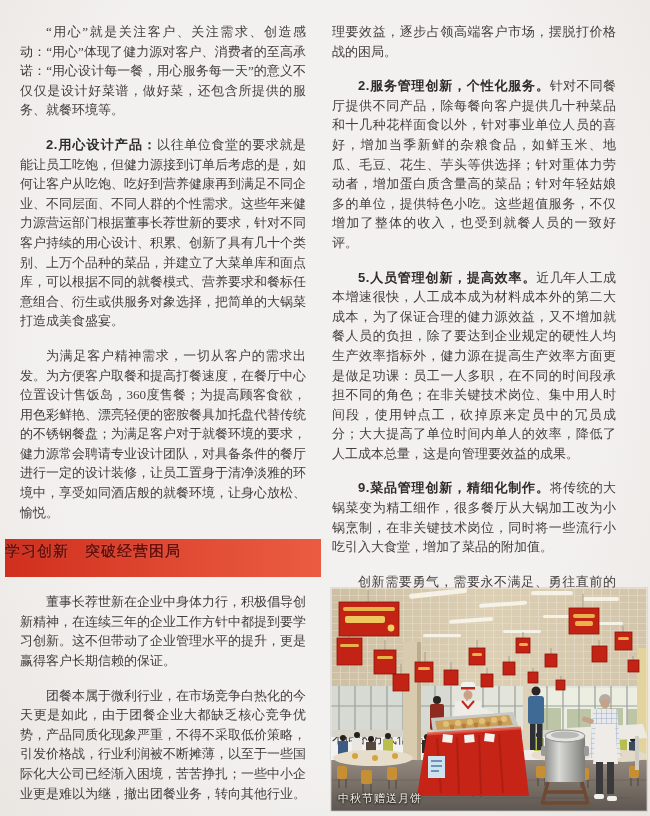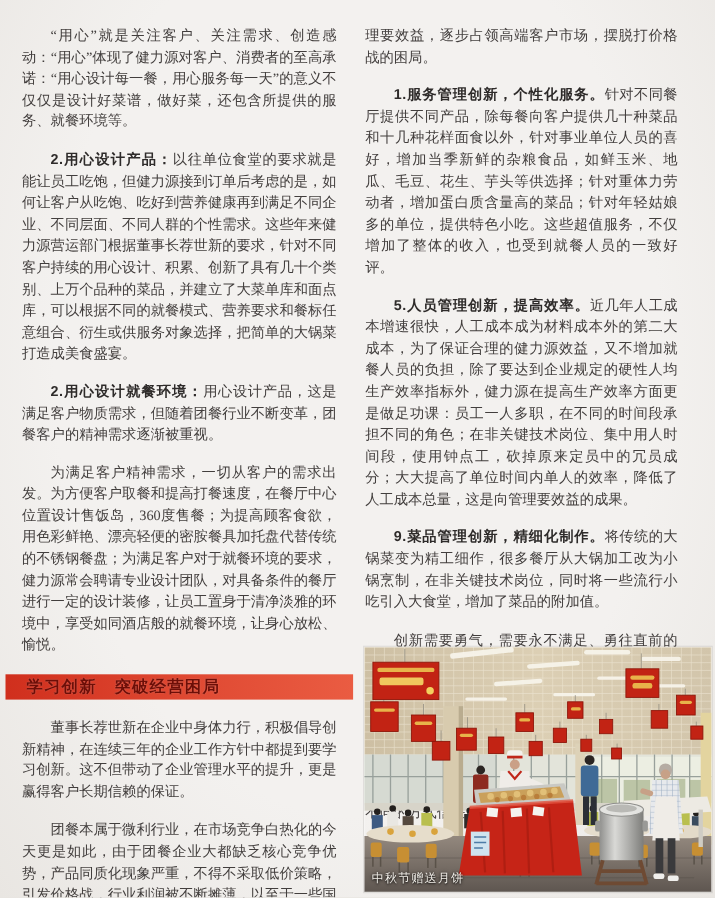--- a/index.html
+++ b/index.html
@@ -13,24 +13,24 @@
   .col{position:absolute;top:7px;font-size:13px;line-height:19.6px;text-align:justify;}
   .col-left{left:5px;width:316px;}
   .col-right{left:317px;width:314px;}
   p.para{margin:15px;text-indent:2em;}
   p.para.noindent{text-indent:0;}
   .lead{
     font-family:"Liberation Sans","DejaVu Sans",sans-serif;
     font-weight:bold;color:#2e2b2a;letter-spacing:0.5px;
   }
   .section-banner{
-    margin:17px 0 9px 0;height:23px;line-height:23px;
+    margin:17px 0 9px 0;height:38px;line-height:23px;
     background:linear-gradient(90deg,#d02f1d 0%,#e04a33 55%,#ea5c42 100%);
     color:#6e0e07;font-family:"Liberation Sans","DejaVu Sans",sans-serif;
-    font-weight:bold;font-size:15px;letter-spacing:1px;padding-left:19px;
+    font-weight:bold;font-size:15px;letter-spacing:1px;padding-left:0;
     text-shadow:0 0 1px rgba(255,255,255,0.35);
   }
   .editor-line{
     margin-top:13px;display:flex;justify-content:flex-end;align-items:center;
     color:#c2372a;font-size:13px;letter-spacing:1px;
   }
   .editor-square{display:inline-block;width:12px;height:12px;background:#c2372a;margin-right:5px;}
   .photo-wrap{
     position:absolute;left:331px;top:588px;width:316px;height:223px;
     box-shadow:0 0 0 1px rgba(0,0,0,0.08);
@@ -44,33 +44,32 @@
   }
 </style>
 </head>
 <body>
 
 <div class="page">
 
   <div class="col col-left">
     <p class="para"><b class="lead"></b><span>“用心”就是关注客户、关注需求、创造感动：“用心”体现了健力源对客户、消费者的至高承诺：“用心设计每一餐，用心服务每一天”的意义不仅仅是设计好菜谱，做好菜，还包含所提供的服务、就餐环境等。</span></p>
     <p class="para"><b class="lead">2.用心设计产品：</b><span>以往单位食堂的要求就是能让员工吃饱，但健力源接到订单后考虑的是，如何让客户从吃饱、吃好到营养健康再到满足不同企业、不同层面、不同人群的个性需求。这些年来健力源营运部门根据董事长荐世新的要求，针对不同客户持续的用心设计、积累、创新了具有几十个类别、上万个品种的菜品，并建立了大菜单库和面点库，可以根据不同的就餐模式、营养要求和餐标任意组合、衍生或供服务对象选择，把简单的大锅菜打造成美食盛宴。</span></p>
-    <p class="para"><b class="lead">2.用心设计就餐环境：</b><span>用心设计产品，这是满足客户物质需求，但随着团餐行业不断变革，团餐客户的精神需求逐渐被重视。</span></p>
     <p class="para"><b class="lead"></b><span>为满足客户精神需求，一切从客户的需求出发。为方便客户取餐和提高打餐速度，在餐厅中心位置设计售饭岛，360度售餐；为提高顾客食欲，用色彩鲜艳、漂亮轻便的密胺餐具加托盘代替传统的不锈钢餐盘；为满足客户对于就餐环境的要求，健力源常会聘请专业设计团队，对具备条件的餐厅进行一定的设计装修，让员工置身于清净淡雅的环境中，享受如同酒店般的就餐环境，让身心放松、愉悦。</span></p>
 
     <div class="section-banner">学习创新　突破经营困局</div>
 
     <p class="para"><span>董事长荐世新在企业中身体力行，积极倡导创新精神，在连续三年的企业工作方针中都提到要学习创新。这不但带动了企业管理水平的提升，更是赢得客户长期信赖的保证。</span></p>
     <p class="para"><span>团餐本属于微利行业，在市场竞争白热化的今天更是如此，由于团餐企业大都缺乏核心竞争优势，产品同质化现象严重，不得不采取低价策略，引发价格战，行业利润被不断摊薄，以至于一些国际化大公司已经渐入困境，苦苦挣扎；一些中小企业更是难以为继，撤出团餐业务，转向其他行业。</span></p>
 
   </div>
 
   <div class="col col-right">
     <p class="para noindent"><b class="lead"></b><span>理要效益，逐步占领高端客户市场，摆脱打价格战的困局。</span></p>
-    <p class="para"><b class="lead">1.服务管理创新，个性化服务。</b><span>针对不同餐厅提供不同产品，除每餐向客户提供几十种菜品和十几种花样面食以外，针对事业单位人员的喜好，增加当季新鲜的杂粮食品，如鲜玉米、地瓜、毛豆、花生、芋头等供选择；针对重体力劳动者，增加蛋白质含量高的菜品；针对年轻姑娘多的单位，提供特色小吃。这些超值服务，不仅增加了整体的收入，也受到就餐人员的一致好评。</span></p>
+    <p class="para"><b class="lead">2.服务管理创新，个性化服务。</b><span>针对不同餐厅提供不同产品，除每餐向客户提供几十种菜品和十几种花样面食以外，针对事业单位人员的喜好，增加当季新鲜的杂粮食品，如鲜玉米、地瓜、毛豆、花生、芋头等供选择；针对重体力劳动者，增加蛋白质含量高的菜品；针对年轻姑娘多的单位，提供特色小吃。这些超值服务，不仅增加了整体的收入，也受到就餐人员的一致好评。</span></p>
     <p class="para"><b class="lead">5.人员管理创新，提高效率。</b><span>近几年人工成本增速很快，人工成本成为材料成本外的第二大成本，为了保证合理的健力源效益，又不增加就餐人员的负担，除了要达到企业规定的硬性人均生产效率指标外，健力源在提高生产效率方面更是做足功课：员工一人多职，在不同的时间段承担不同的角色；在非关键技术岗位、集中用人时间段，使用钟点工，砍掉原来定员中的冗员成分；大大提高了单位时间内单人的效率，降低了人工成本总量，这是向管理要效益的成果。</span></p>
     <p class="para"><b class="lead">9.菜品管理创新，精细化制作。</b><span>将传统的大锅菜变为精工细作，很多餐厅从大锅加工改为小锅烹制，在非关键技术岗位，同时将一些流行小吃引入大食堂，增加了菜品的附加值。</span></p>
     <p class="para"><b class="lead"></b><span>创新需要勇气，需要永不满足、勇往直前的精神，一些看似无法实现的目标，通过方法创新，整合资源、开拓思路达成了；一些曾经看不到前景的期望，通过管理创新，经过坚持和努力有了突破。创新是健力源能够赢得客户长期认可的基础，是企业的核心竞争力。健力源2000多名员工每天都在默默无闻地为30万顾客提供安全、营养、健康的配餐服务，并感受到30万顾客正以不同的方式信任和支持健力源。</span></p>
 
     <div class="editor-line">
       <span class="editor-square"></span>
       <span>编辑：黄先娟</span>
     </div>
   </div>
 

